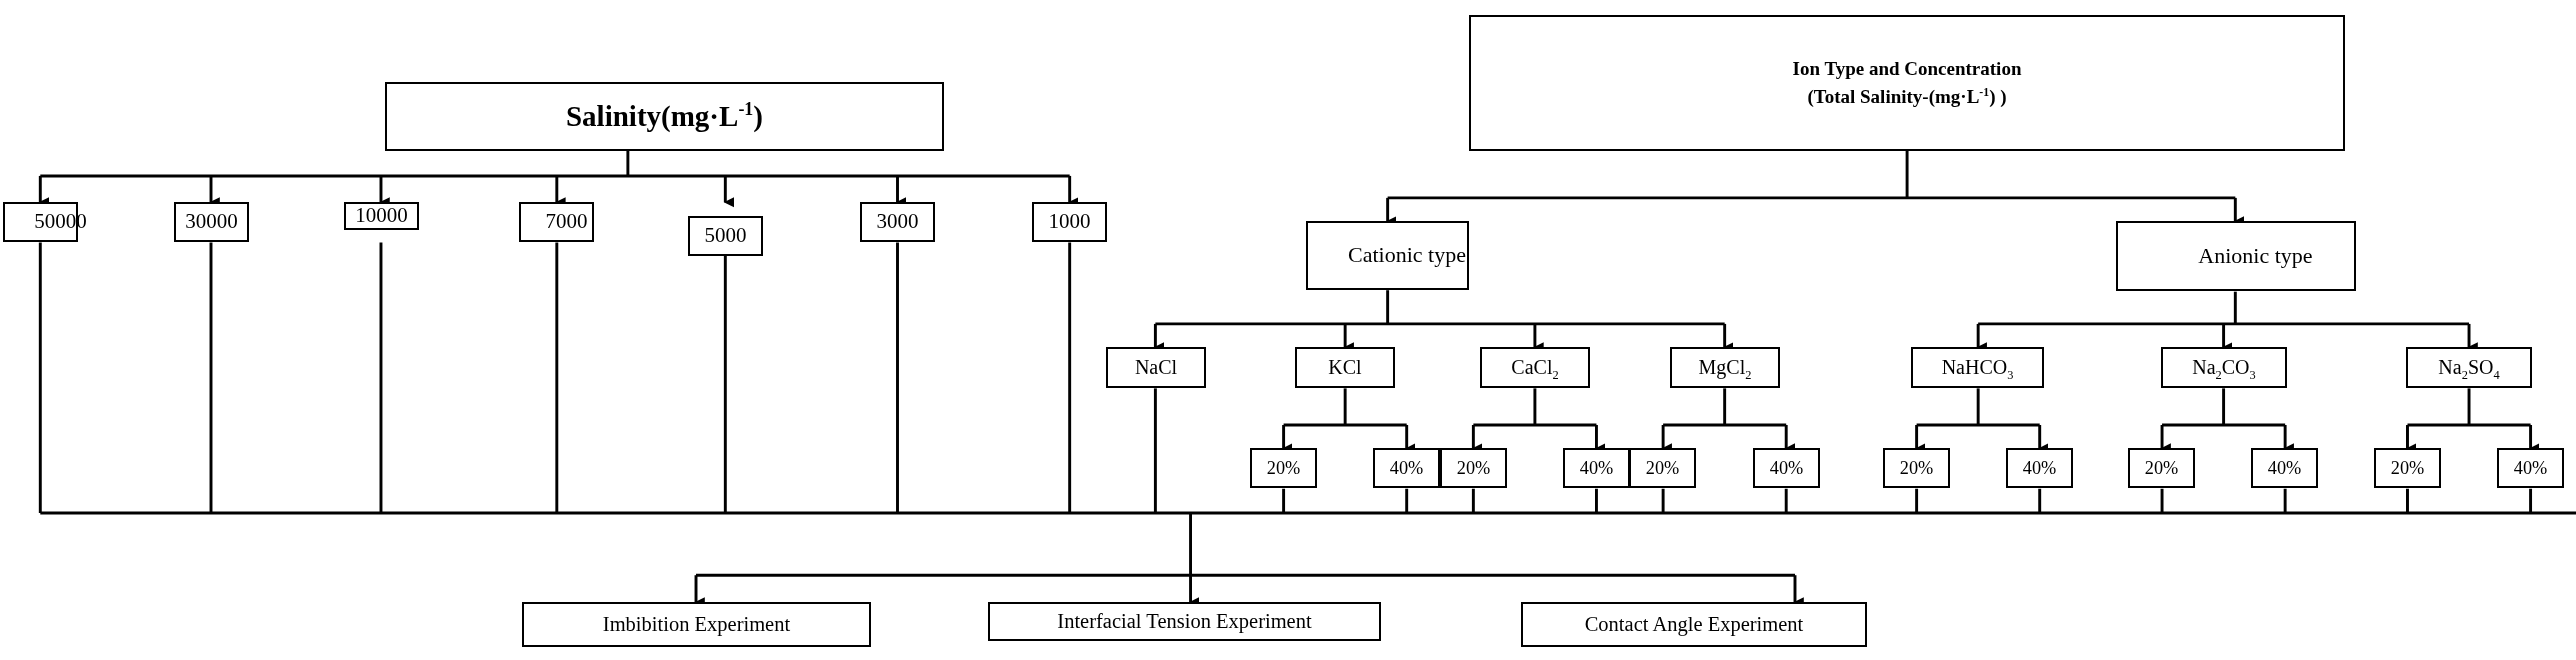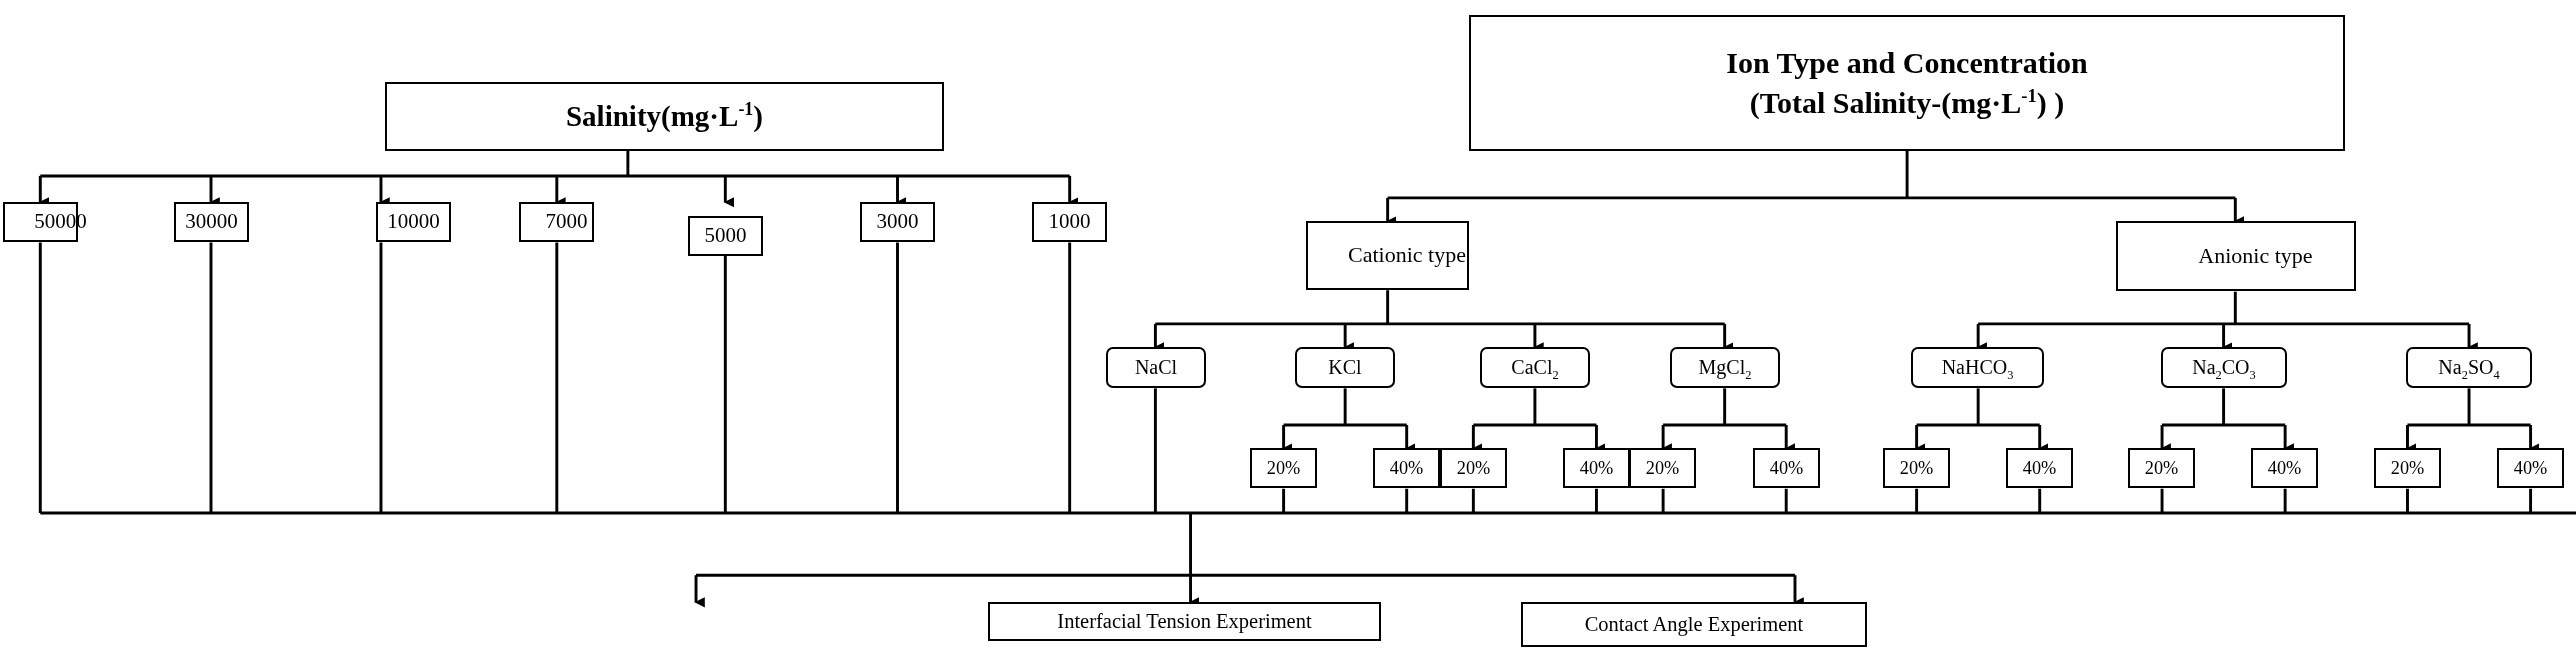--- a/index.html
+++ b/index.html
@@ -4,24 +4,24 @@
 <style>
   html,body{margin:0;padding:0;background:#ffffff;}
   #root{position:relative;width:2576px;height:661px;background:#ffffff;
         font-family:"Liberation Serif","DejaVu Serif",serif;}
   svg#wires{position:absolute;left:0;top:0;width:2576px;height:661px;}
   .node{position:absolute;box-sizing:border-box;border:2.2px solid #000;
         background:#fff;display:flex;align-items:center;justify-content:center;
         text-align:center;line-height:1.12;color:#000;}
   .node.title{border-width:2.9px;font-weight:bold;}
   .t-sal{font-size:29px;}
-  .t-ion{font-size:30px;}
+  .t-ion{font-size:19px;}
   .val{font-size:21px;}
   .typ{font-size:22px;padding-left:39px;}
-  .chem{font-size:20px;border-radius:7px;}
+  .chem{font-size:20px;}
   .pct{font-size:18.3px;}
   .exp{font-size:20.5px;}
   sup{font-size:.62em;vertical-align:super;line-height:0;}
   sub{font-size:.62em;vertical-align:sub;line-height:0;}
 </style>
 </head>
 <body>
 
 <div id="root">
 
@@ -137,21 +137,21 @@
       <span>(Total Salinity-(mg·L</span><sup>-1</sup><span>) )</span>
     </span>
   </div>
 
   <div class="node val" style="left:2.9px;top:202px;width:75px;height:40px;padding-left:40px;">
       <span>50000</span>
     </div>
   <div class="node val" style="left:174px;top:202px;width:75px;height:40px;">
       <span>30000</span>
     </div>
-  <div class="node val" style="left:344px;top:202px;width:75px;height:40px;margin-left:32px;">
+  <div class="node val" style="left:344px;top:202px;width:75px;height:28px;">
       <span>10000</span>
     </div>
   <div class="node val" style="left:519px;top:202px;width:75px;height:40px;padding-left:20px;">
       <span>7000</span>
     </div>
   <div class="node val" style="left:688px;top:216px;width:75px;height:40px;">
       <span>5000</span>
     </div>
   <div class="node val" style="left:860px;top:202px;width:75px;height:40px;">
       <span>3000</span>
@@ -221,20 +221,23 @@
   <div class="node pct" style="left:2251px;top:448px;width:67px;height:40px;">
       <span>40%</span>
     </div>
   <div class="node pct" style="left:2374px;top:448px;width:67px;height:40px;">
       <span>20%</span>
     </div>
   <div class="node pct" style="left:2497px;top:448px;width:67px;height:40px;">
       <span>40%</span>
     </div>
 
+  <div class="node exp" style="left:522px;top:602px;width:349px;height:45px;">
+      <span>Imbibition Experiment</span>
+    </div>
   <div class="node exp" style="left:988px;top:602px;width:393px;height:39px;">
       <span>Interfacial Tension Experiment</span>
     </div>
   <div class="node exp" style="left:1521px;top:602px;width:346px;height:45px;">
       <span>Contact Angle Experiment</span>
     </div>
 
 </div>
 
 

